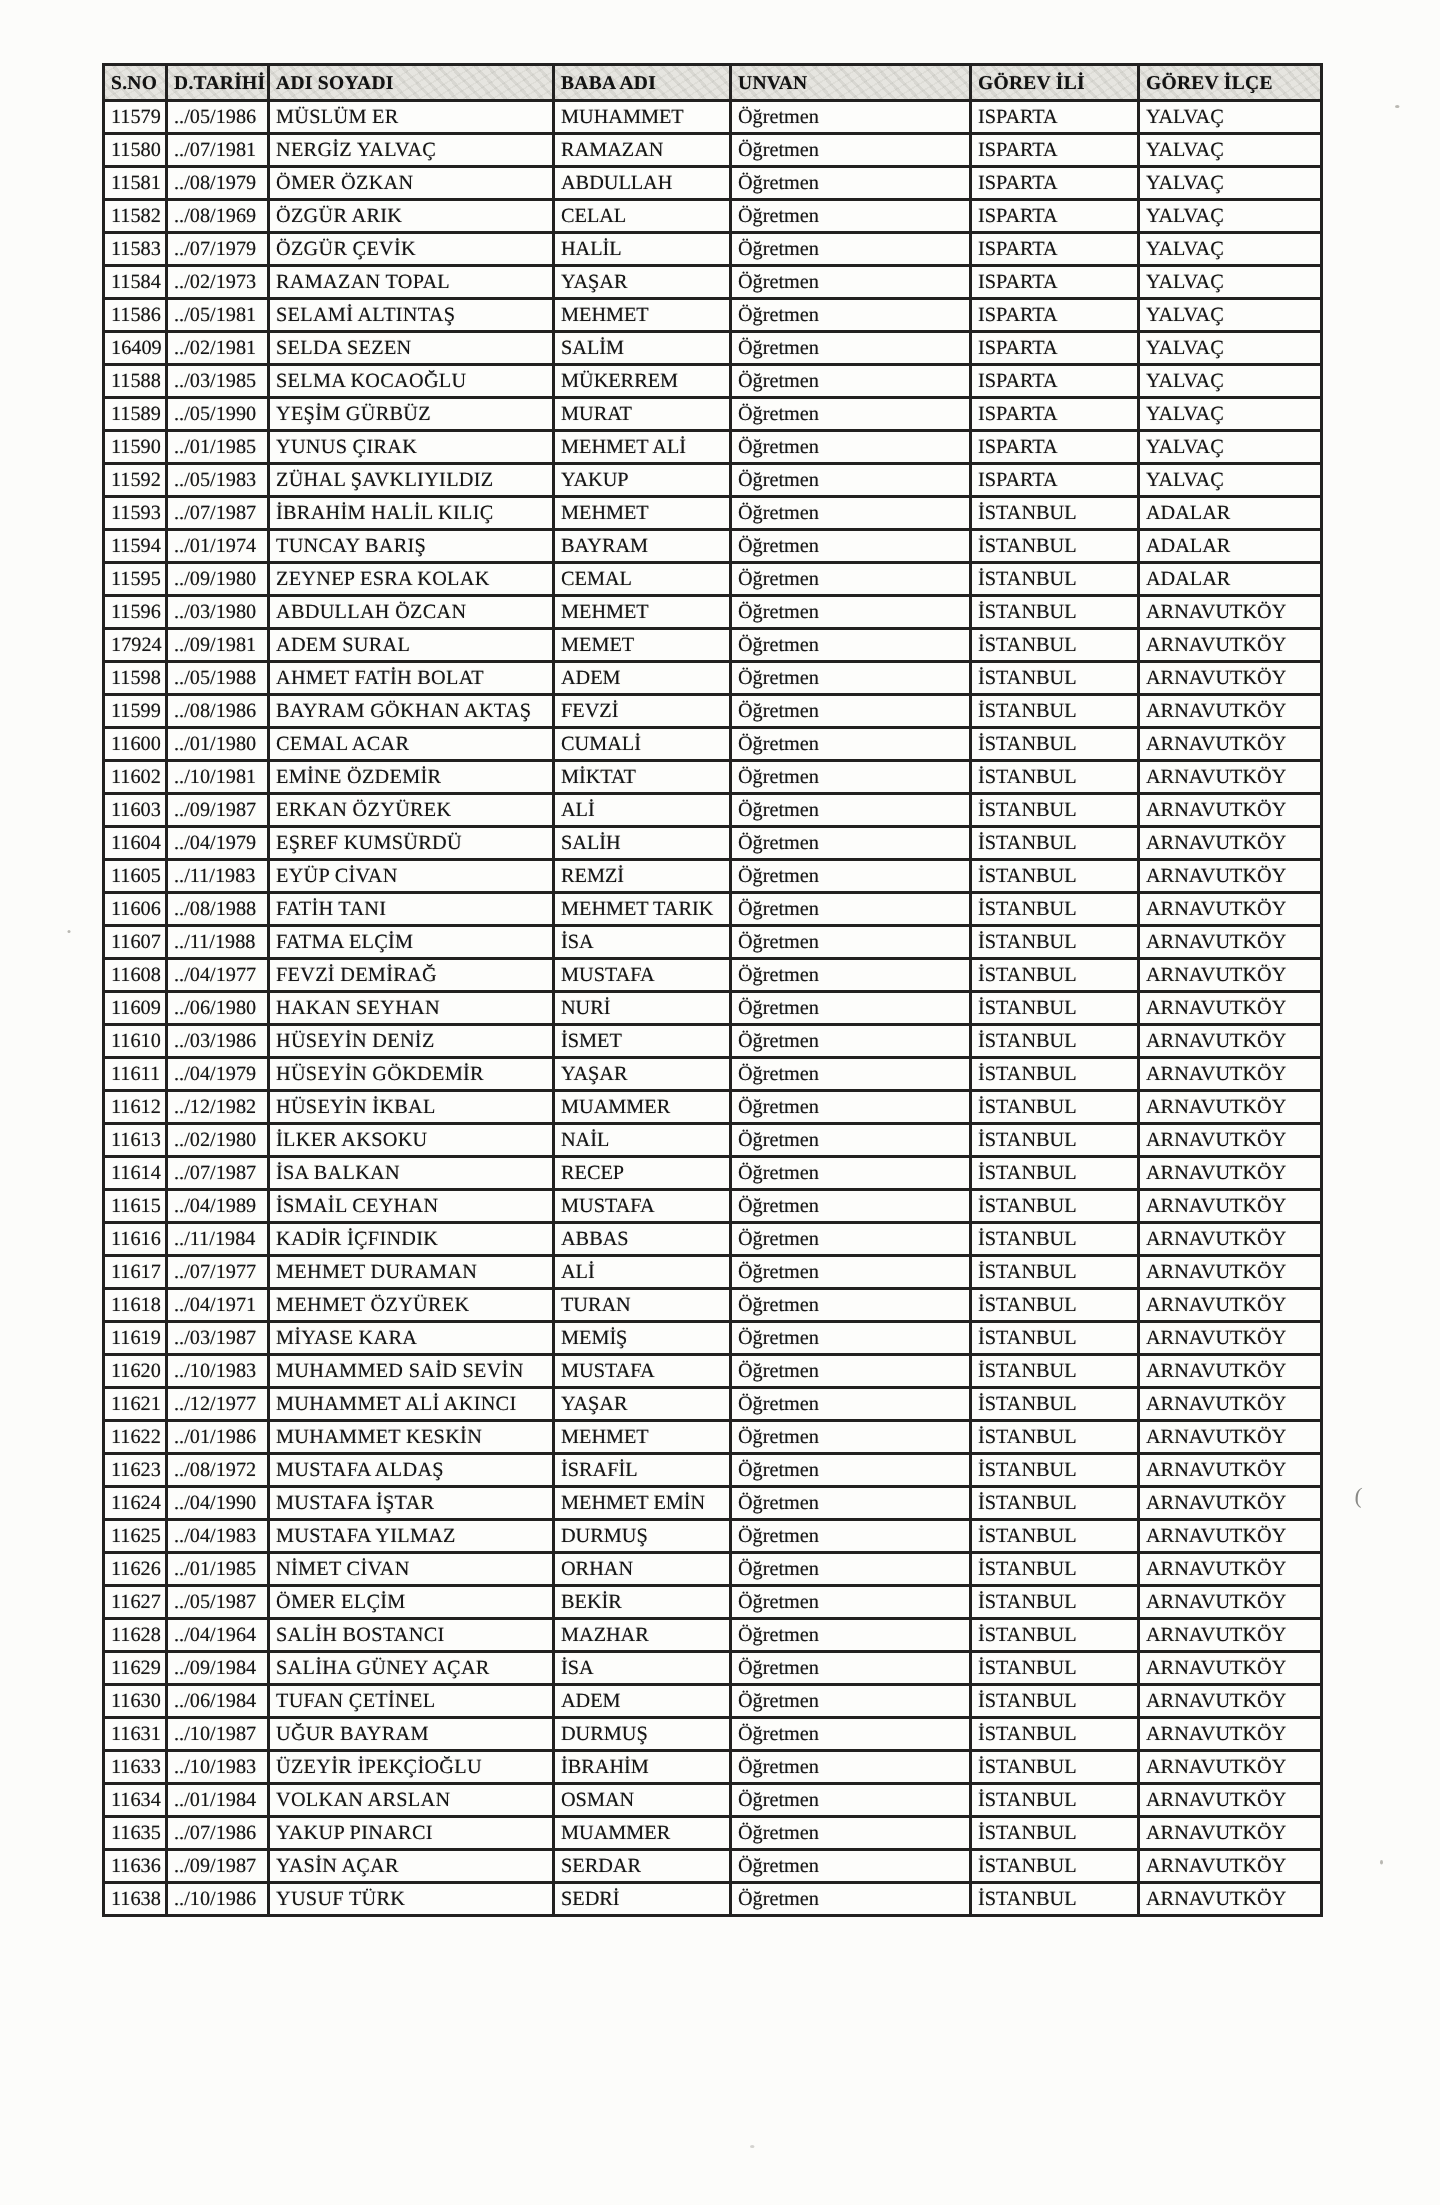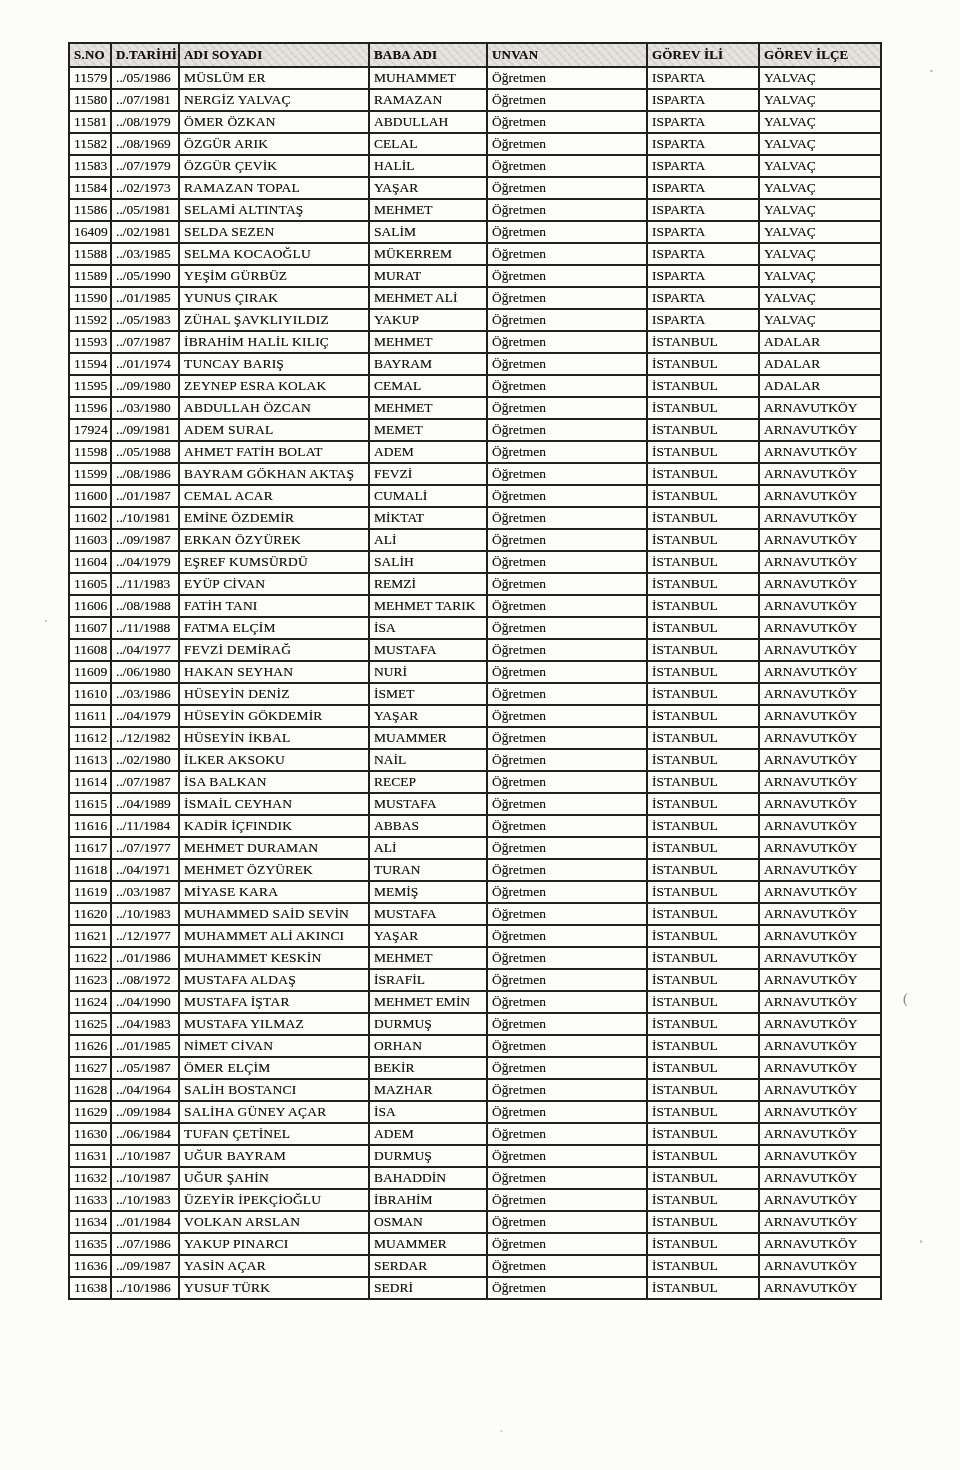--- a/index.html
+++ b/index.html
@@ -242,21 +242,21 @@
       <td class="c-sno">11599</td>
       <td class="c-date">../08/1986</td>
       <td class="c-name">BAYRAM GÖKHAN AKTAŞ</td>
       <td class="c-father">FEVZİ</td>
       <td class="c-title">Öğretmen</td>
       <td class="c-prov">İSTANBUL</td>
       <td class="c-dist">ARNAVUTKÖY</td>
     </tr>
         <tr>
       <td class="c-sno">11600</td>
-      <td class="c-date">../01/1987</td>
+      <td class="c-date">../01/1980</td>
       <td class="c-name">CEMAL ACAR</td>
       <td class="c-father">CUMALİ</td>
       <td class="c-title">Öğretmen</td>
       <td class="c-prov">İSTANBUL</td>
       <td class="c-dist">ARNAVUTKÖY</td>
     </tr>
         <tr>
       <td class="c-sno">11602</td>
       <td class="c-date">../10/1981</td>
       <td class="c-name">EMİNE ÖZDEMİR</td>
@@ -515,29 +515,20 @@
       <td class="c-father">ADEM</td>
       <td class="c-title">Öğretmen</td>
       <td class="c-prov">İSTANBUL</td>
       <td class="c-dist">ARNAVUTKÖY</td>
     </tr>
         <tr>
       <td class="c-sno">11631</td>
       <td class="c-date">../10/1987</td>
       <td class="c-name">UĞUR BAYRAM</td>
       <td class="c-father">DURMUŞ</td>
-      <td class="c-title">Öğretmen</td>
-      <td class="c-prov">İSTANBUL</td>
-      <td class="c-dist">ARNAVUTKÖY</td>
-    </tr>
-        <tr>
-      <td class="c-sno">11632</td>
-      <td class="c-date">../10/1987</td>
-      <td class="c-name">UĞUR ŞAHİN</td>
-      <td class="c-father">BAHADDİN</td>
       <td class="c-title">Öğretmen</td>
       <td class="c-prov">İSTANBUL</td>
       <td class="c-dist">ARNAVUTKÖY</td>
     </tr>
         <tr>
       <td class="c-sno">11633</td>
       <td class="c-date">../10/1983</td>
       <td class="c-name">ÜZEYİR İPEKÇİOĞLU</td>
       <td class="c-father">İBRAHİM</td>
       <td class="c-title">Öğretmen</td>

